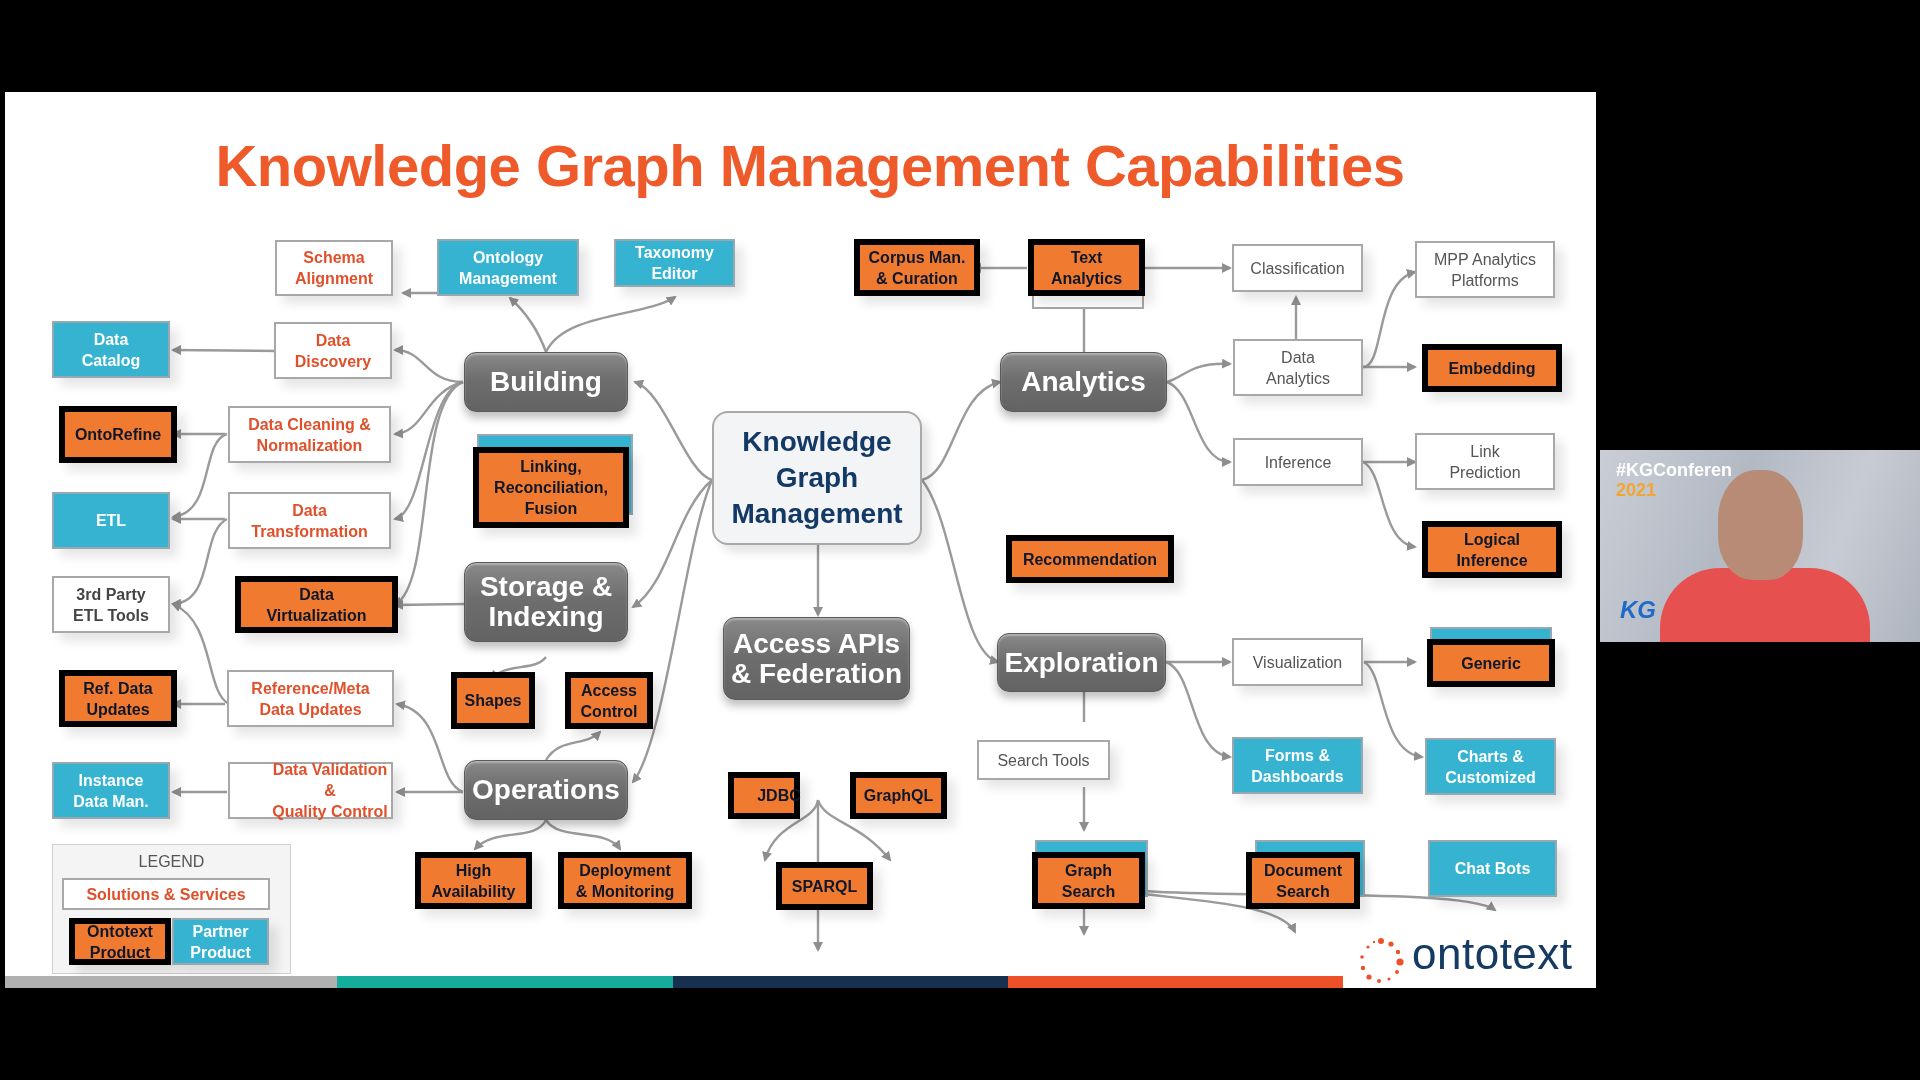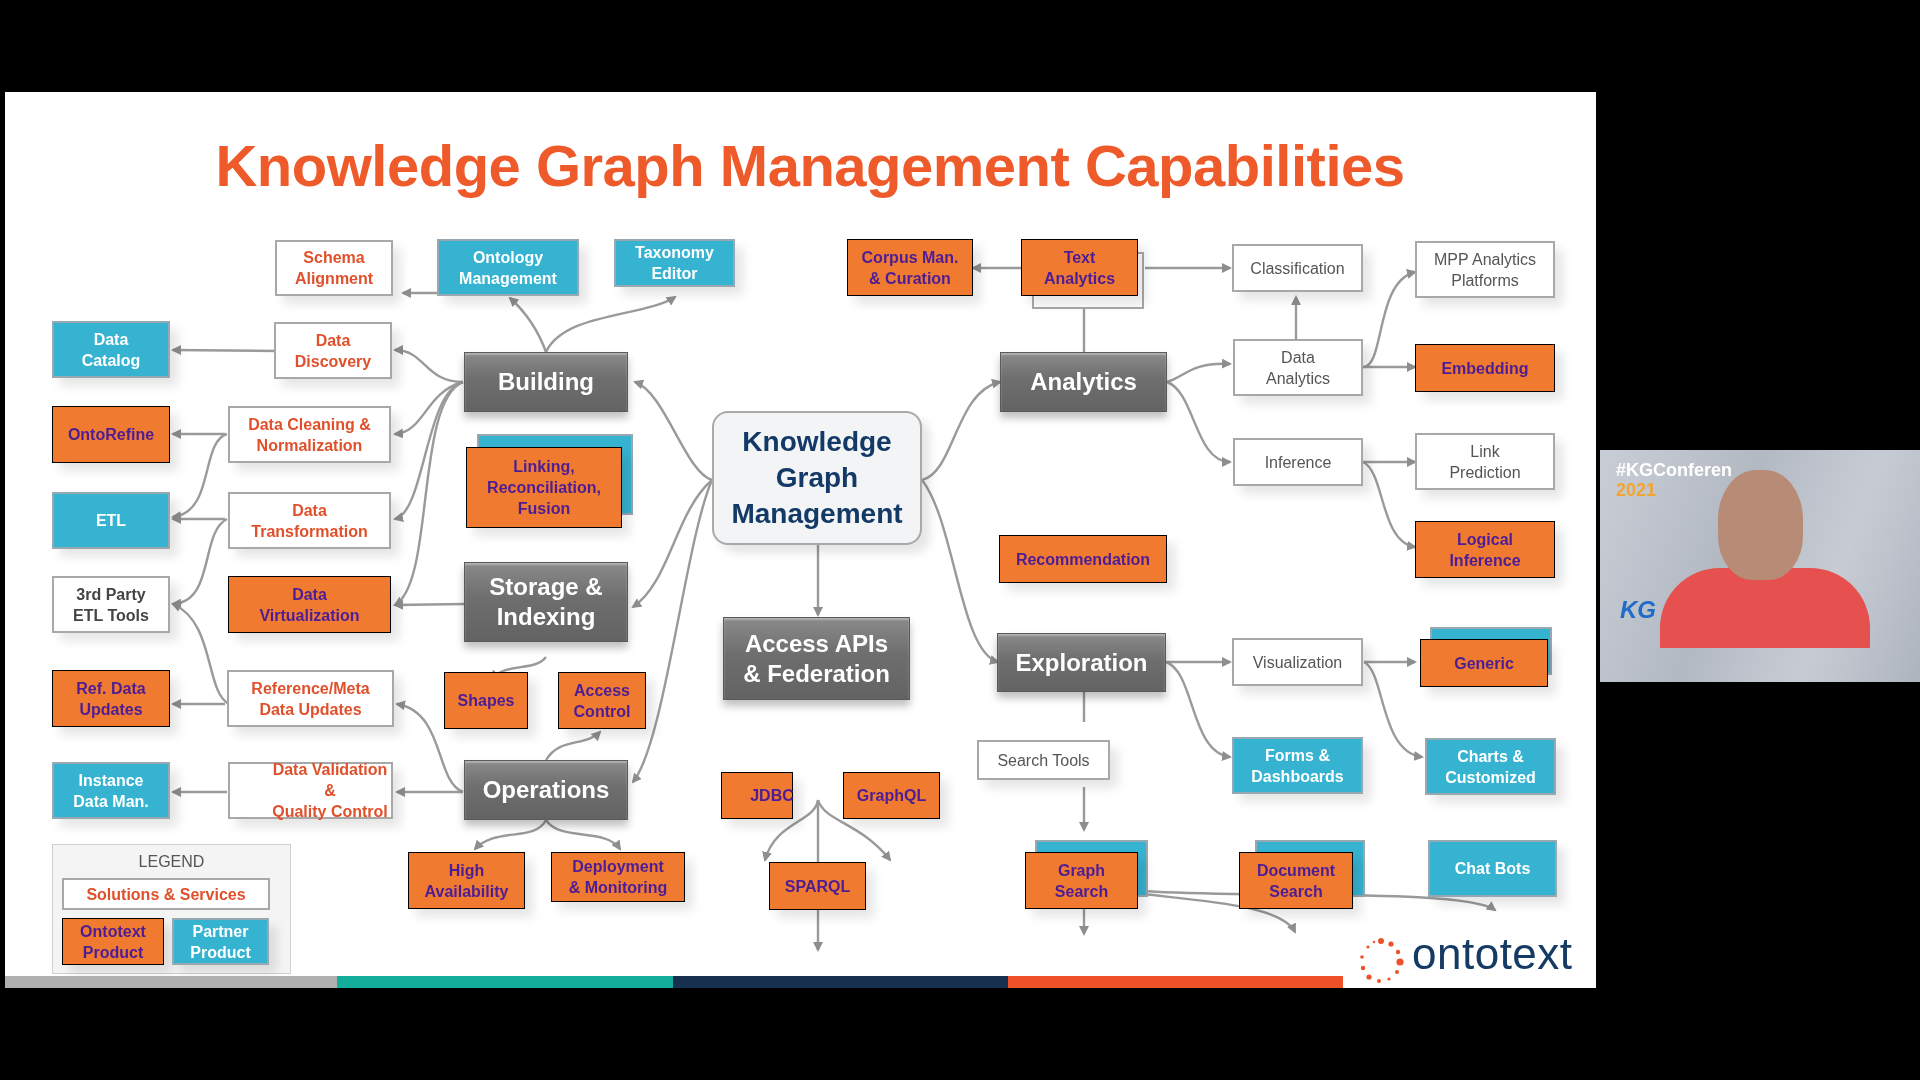--- a/index.html
+++ b/index.html
@@ -6,31 +6,31 @@
   body { width:1920px; height:1080px; position:relative; overflow:hidden;
          font-family:"Liberation Sans", "DejaVu Sans", sans-serif; }
   .slide { position:absolute; left:5px; top:92px; width:1591px; height:896px; background:#ffffff; overflow:hidden; }
   .title { position:absolute; left:0; width:1610px; top:40px; text-align:center; color:#ee5a2a;
            font-weight:bold; font-size:58px; letter-spacing:-0.5px; }
   .box { position:absolute; display:flex; align-items:center; justify-content:center; text-align:center;
          font-weight:bold; font-size:16px; line-height:21px; box-sizing:border-box; white-space:pre-line;
          box-shadow: 8px 8px 10px rgba(0,0,0,0.10); }
   .sol { background:#fff; border:2px solid #a8a8a8; color:#e0502a; }
   .solg { background:#fff; border:2px solid #a8a8a8; color:#555; font-weight:normal; }
-  .onto { background:#f07a30; border:1px solid #000000; color:#4c1d95; }
+  .onto { background:#f07a30; border:6px solid #000000; color:#0f172a;margin-left:7px; }
   .part { background:#36b3d1; border:2px solid #98a8b0; color:#fff; }
-  .cap { background:linear-gradient(#8a8a8a 0%, #6e6e6e 45%, #636363 100%); border-radius:0; color:#fff;
-         font-size:24px; line-height:30px; border:1px solid #5a5a5a;
+  .cap { background:linear-gradient(#8a8a8a 0%, #6e6e6e 45%, #636363 100%); border-radius:12px; color:#fff;
+         font-size:28px; line-height:30px; border:1px solid #5a5a5a;
          box-shadow: 0 6px 8px rgba(0,0,0,0.25), inset 0 2px 2px rgba(255,255,255,0.35); }
   .core { background:#f3f4f5; border:2px solid #a9a9a9; border-radius:16px; color:#133966; font-size:28px; line-height:36px; }
   .legend { position:absolute; left:47px; top:752px; width:237px; height:128px; background:#f4f4f4; border:1px solid #cfcfcf; }
   .legend-title { position:absolute; left:0; width:100%; top:8px; text-align:center; color:#555; font-size:16px; }
   .strip { position:absolute; top:884px; height:12px; }
   .logo-text { position:absolute; left:1407px; top:837px; font-size:44px; color:#153a63; letter-spacing:0.5px; }
-  .video { position:absolute; left:1600px; top:450px; width:320px; height:232px; overflow:hidden;
+  .video { position:absolute; left:1600px; top:450px; width:320px; height:192px; overflow:hidden;
            background:linear-gradient(110deg,#c9ced6 0%,#b3b9c3 40%,#c7ccd4 70%,#aeb4be 100%); }
   .video .tag1 { position:absolute; left:16px; top:10px; color:#fff; font-weight:bold; font-size:18px; }
   .video .tag2 { position:absolute; left:16px; top:30px; color:#f2a531; font-weight:bold; font-size:18px; }
   .video .kg { position:absolute; left:20px; top:146px; color:#1f6bc9; font-weight:bold; font-size:24px; font-style:italic; }
   .person-head { position:absolute; left:118px; top:20px; width:85px; height:110px; border-radius:45% 45% 40% 40%;
                  background:#b88b76; }
   .person-body { position:absolute; left:60px; top:118px; width:210px; height:80px; border-radius:60px 60px 0 0;
                  background:#e6504f; }
   svg.lines { position:absolute; left:0; top:0; }
 </style>
@@ -155,21 +155,21 @@
   <div class="box sol" style="left:222px;top:578px;width:167px;height:57px;">Reference/Meta
 Data Updates</div>
   <div class="box onto" style="left:47px;top:578px;width:118px;height:57px;">Ref. Data
 Updates</div>
   <div class="box sol" style="left:223px;top:670px;width:165px;height:57px;padding-left:39px;">Data Validation &amp;
 Quality Control</div>
   <div class="box part" style="left:47px;top:670px;width:118px;height:57px;">Instance
 Data Man.</div>
   <div class="box onto" style="left:403px;top:760px;width:117px;height:57px;">High
 Availability</div>
-  <div class="box onto" style="left:546px;top:760px;width:134px;height:50px;">Deployment
+  <div class="box onto" style="left:546px;top:760px;width:134px;height:57px;">Deployment
 &amp; Monitoring</div>
 
   <div class="box onto" style="left:716px;top:680px;width:72px;height:47px;padding-left:30px;">JDBC</div>
   <div class="box onto" style="left:838px;top:680px;width:97px;height:47px;">GraphQL</div>
   <div class="box onto" style="left:764px;top:770px;width:97px;height:48px;">SPARQL</div>
 
   <div class="box onto" style="left:842px;top:147px;width:126px;height:57px;">Corpus Man.
 &amp; Curation</div>
   <div class="box sol" style="left:1027px;top:160px;width:112px;height:57px;box-shadow:none;"></div>
   <div class="box onto" style="left:1016px;top:147px;width:117px;height:57px;">Text

